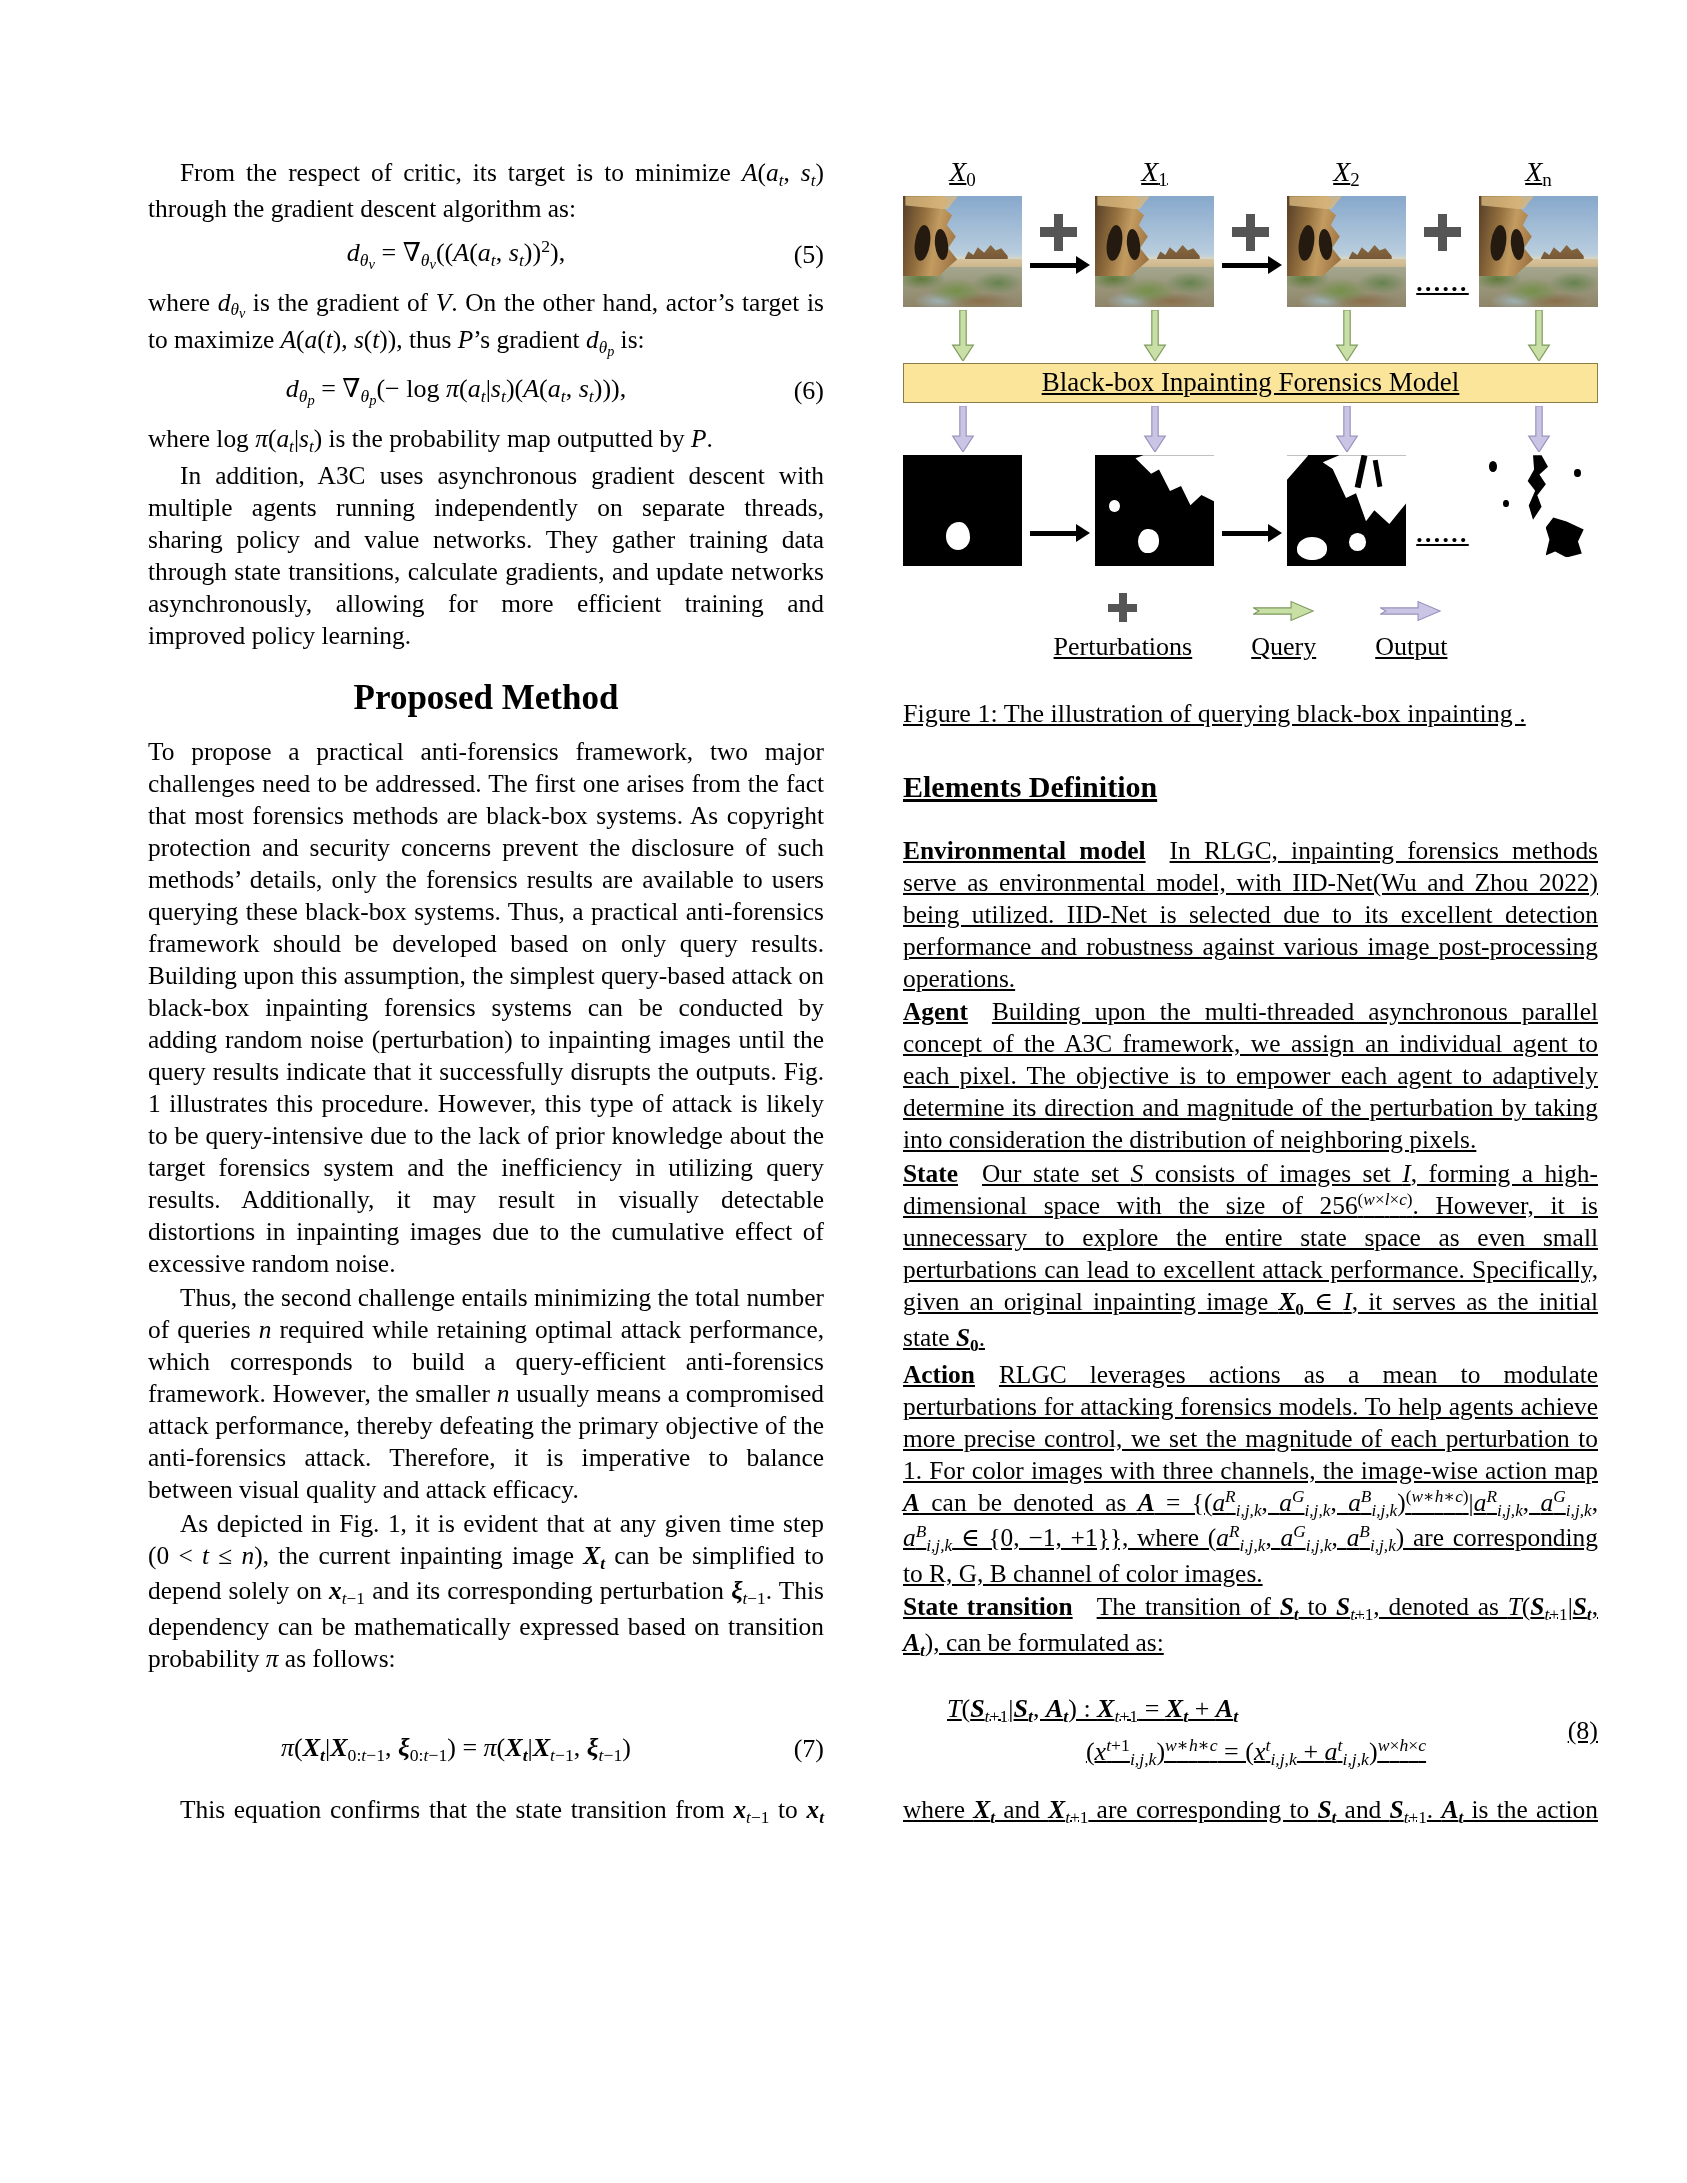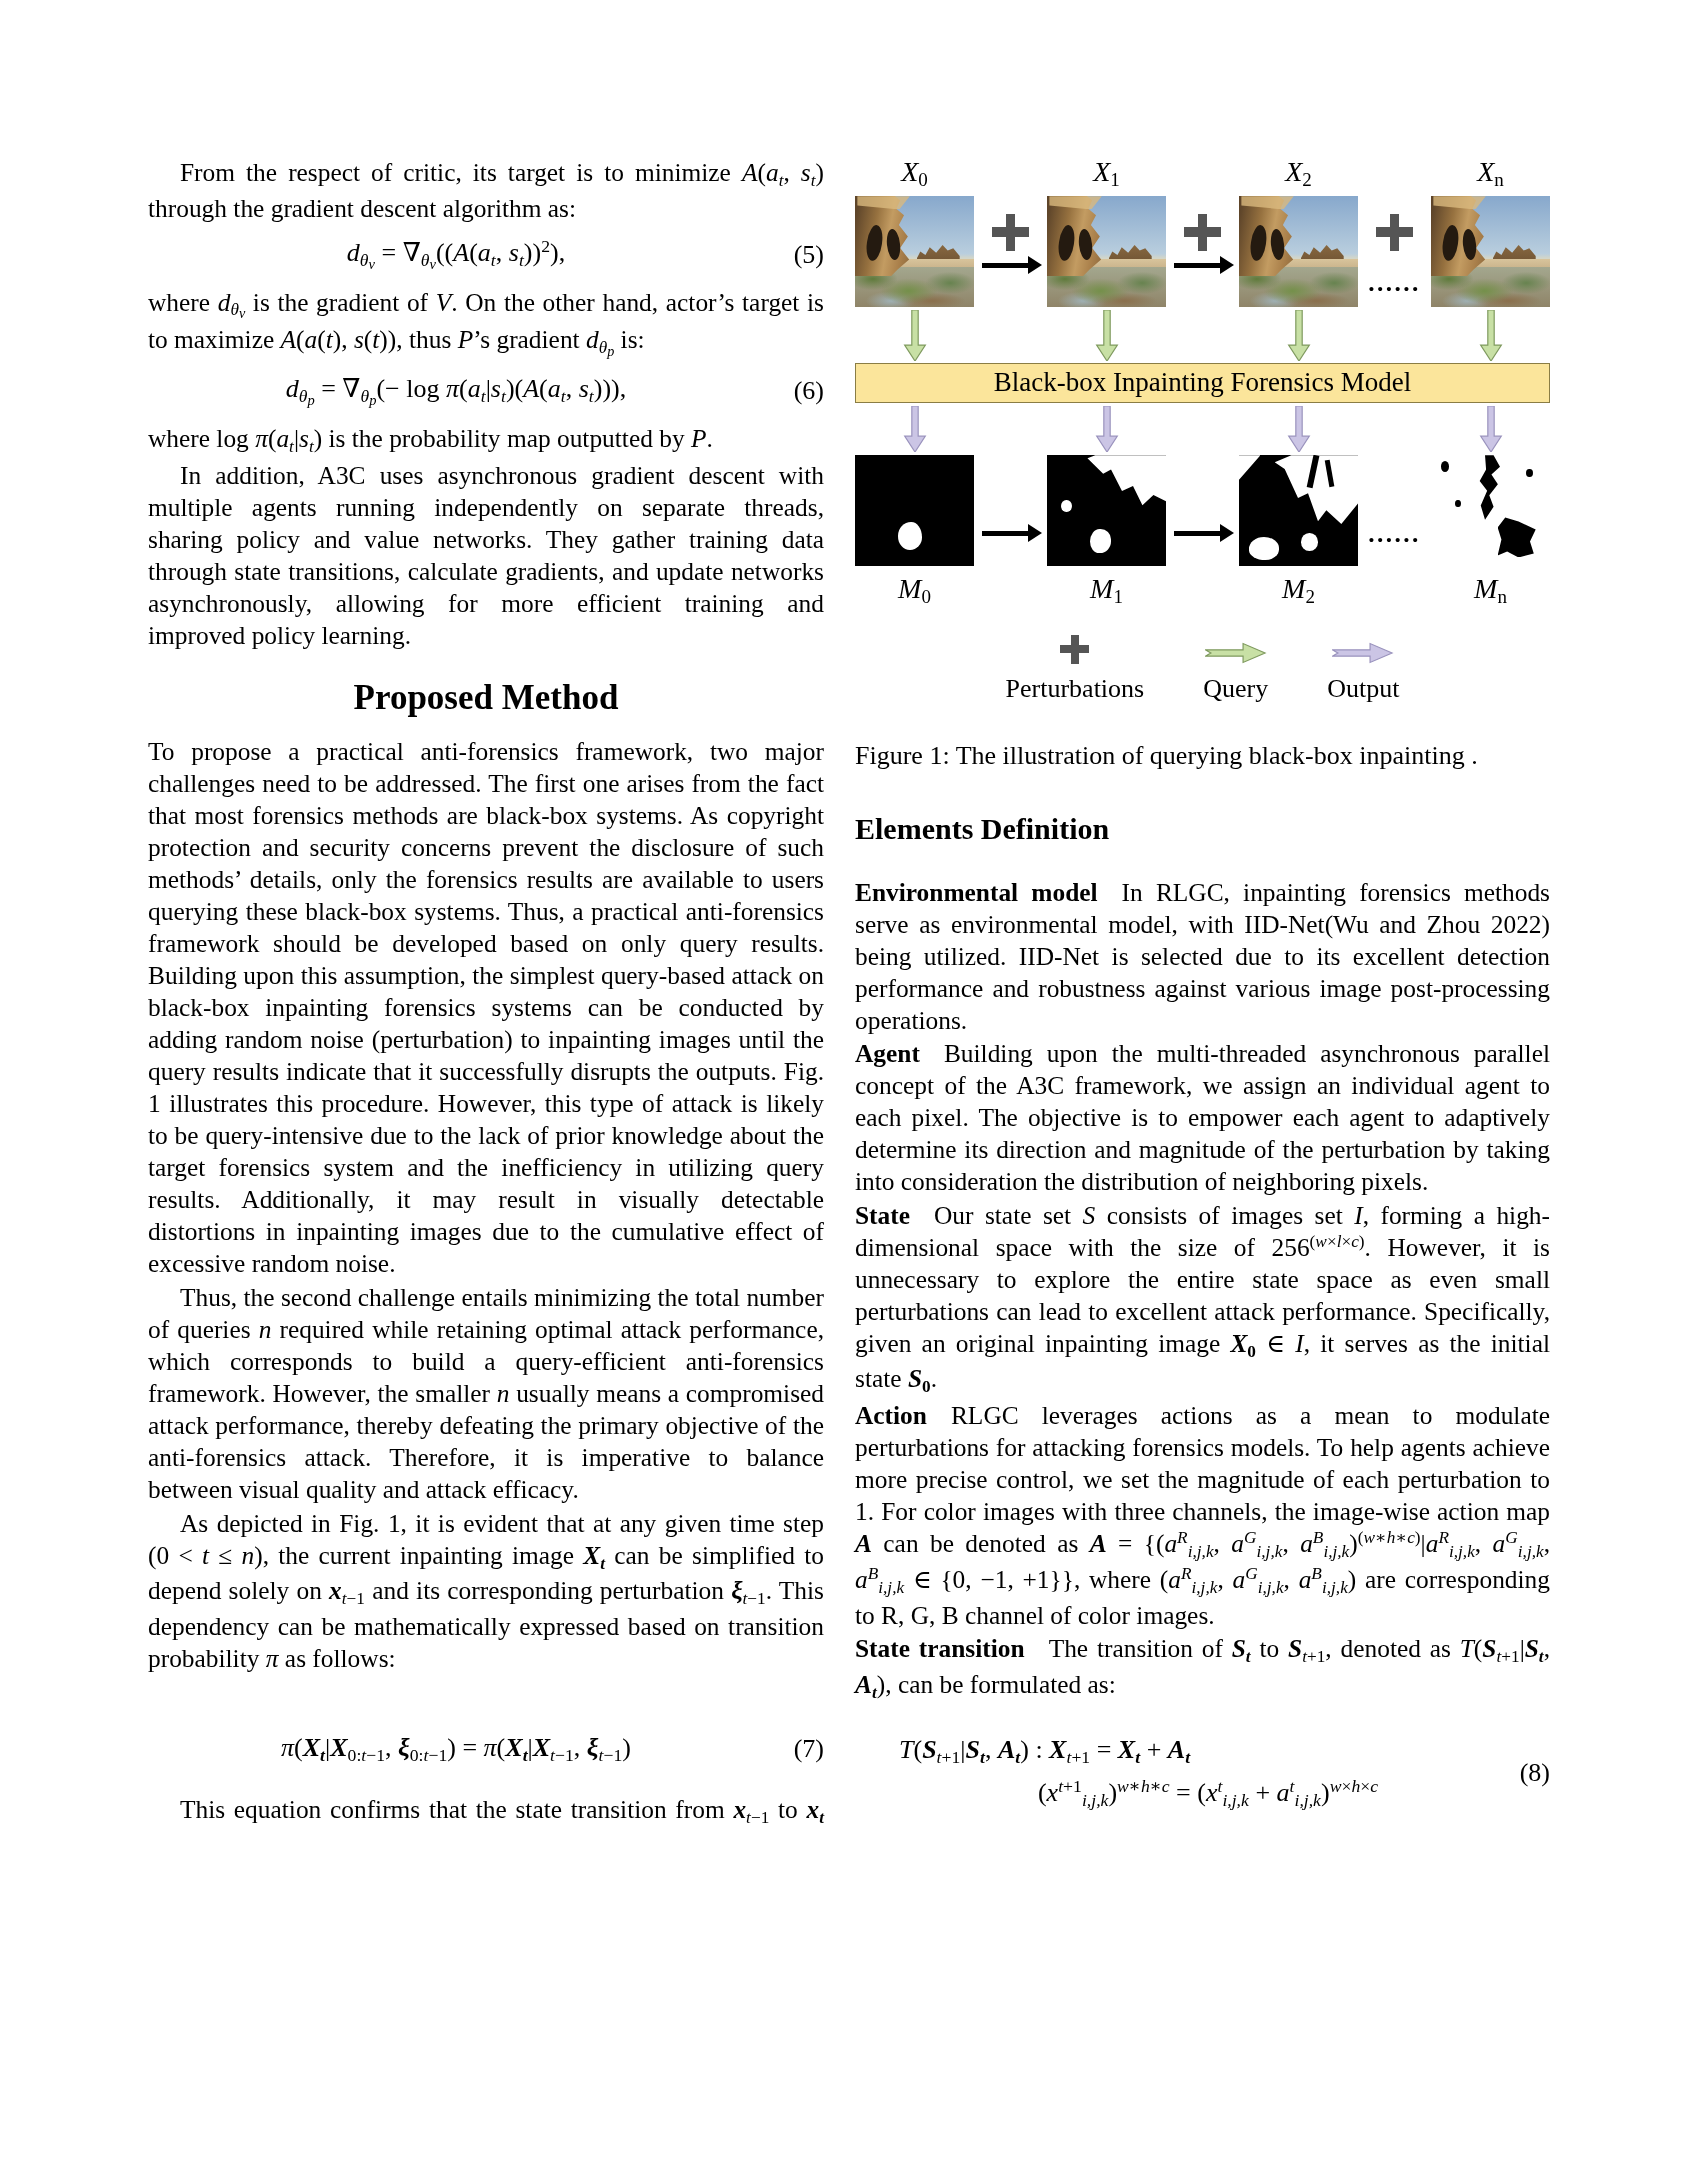--- a/index.html
+++ b/index.html
@@ -1,20 +1,20 @@
 <!DOCTYPE html>
 <html style="--box_bg: #FBE59B; --box_border: #8A7D45; --query_green: #C8E0A5; --query_green_stroke: #7F9A5F; --output_purple: #CBC5E5; --output_purple_stroke: #9A93BD; --plus_gray: #555555;font-size:12.7px"><head>
 <meta charset="utf-8">
 <style>
   html,body{margin:0;padding:0;background:#ffffff;}
   .page{position:relative;width:1687px;height:1829px;background:#fff;
         font-family:"Liberation Serif","DejaVu Serif",serif;color:#000;}
   .col{position:absolute;top:156px;}
   .col.left{left:148px;width:676px;}
-  .col.right{left:855px;width:695px;}
+  .col.right{left:903px;width:695px;text-decoration:underline;}
   p.body{margin:0;font-size:25.4px;line-height:1.26;text-align:justify;}
   p.body.indent{text-indent:32px;}
   p.body + p.body{margin-top:1.6px;}
   .rgap{display:inline-block;width:24px;}
   h1.sec{margin:27px 0 17.5px 0;font-size:35px;text-align:center;font-weight:bold;}
   h2.subsec{margin:41px 0 19px 0;font-size:30px;font-weight:bold;}
   .eq{display:flex;align-items:center;margin:12.7px 0;font-size:26px;}
   .eq .eq-body{flex:1;text-align:center;}
   .eq .eq-num{width:60px;text-align:right;}
   .eq.eq7{margin:59px 0 27px 0;}
@@ -301,26 +301,20 @@
             <div class="mask inv">
           <div class="bk m3a"></div>
               <div class="bk m3b"></div>
               <div class="bk m3c"></div>
               <div class="bk m3d"></div>
               <div class="bk m3e"></div>
         </div>
           </div>
       </div>
 
-      <div class="lrow ml">
-        <span class="lcell"><i>M</i><sub>0</sub></span>
-        <span class="lcell"><i>M</i><sub>1</sub></span>
-        <span class="lcell"><i>M</i><sub>2</sub></span>
-        <span class="lcell"><i>M</i><sub>n</sub></span>
-      </div>
 
       <div class="legend">
         <div class="li">
           <div class="plus small"></div>
           <span>Perturbations</span>
         </div>
         <div class="li">
           <svg width="62" height="22" viewBox="0 0 78 28">
               <polygon points="0,10 48,10 48,2 76,14 48,26 48,18 0,18 7,14" fill="#C8E0A5" stroke="#7F9A5F" stroke-width="1.5"></polygon>
             </svg>

